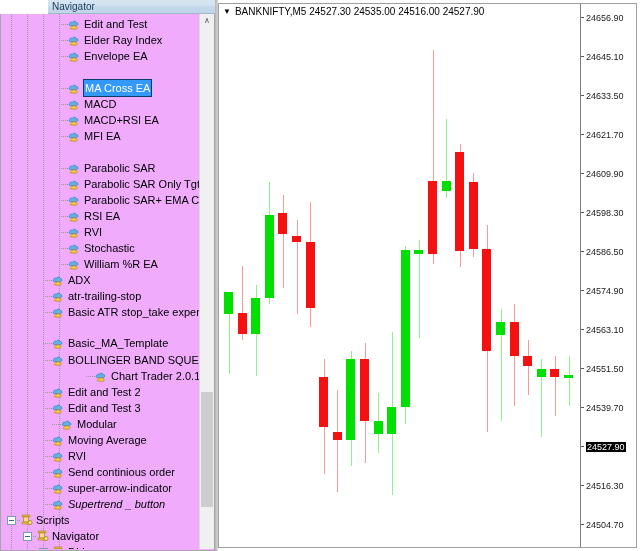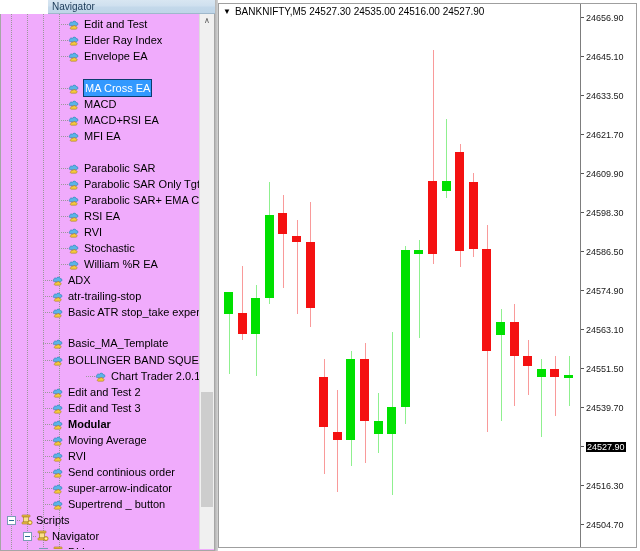--- a/index.html
+++ b/index.html
@@ -318,21 +318,21 @@
             <div class="stub" style="left: 42px; width: 10px;"></div>
             <span class="ico" style="left: 51px;">
               <svg width="13" height="12" viewBox="0 0 13 12">
                 <path d="M2.2 7.6 C1.0 7.6 0.7 6.3 1.7 5.8 C1.5 4.3 3.3 3.4 4.4 4.4 C5.0 2.6 7.8 2.7 8.2 4.6 C9.7 4.4 10.6 6.0 9.6 6.9 C9.2 7.4 8.6 7.6 8.0 7.6 Z" fill="#5bb4e8" stroke="#2573a8" stroke-width=".55"></path>
                 <path d="M3.3 11.2 C2.2 11.2 1.9 10.1 2.8 9.6 C2.7 8.5 4.0 7.8 4.9 8.5 C5.4 7.2 7.5 7.3 7.8 8.7 C9.0 8.6 9.7 9.8 8.9 10.5 C8.6 10.9 8.1 11.2 7.6 11.2 Z" fill="#f5c93d" stroke="#9a7516" stroke-width=".55"></path>
                 <path d="M1.6 6.6 L5.2 6.6 L5.2 9.0 L1.6 9.0 Z" fill="none"></path>
               </svg>
             </span>
             <span class="lbl" style="left: 67px;">Edit and Test 3</span>
           </div>
-          <div class="row" style="position: absolute; left: 0px; top: 402px; width: 180px; font-weight: bold;">
+          <div class="row" style="position: absolute; left: 9px; top: 402px; width: 180px;">
             <div class="stub" style="left: 42px; width: 10px;"></div>
             <span class="ico" style="left: 51px;">
               <svg width="13" height="12" viewBox="0 0 13 12">
                 <path d="M2.2 7.6 C1.0 7.6 0.7 6.3 1.7 5.8 C1.5 4.3 3.3 3.4 4.4 4.4 C5.0 2.6 7.8 2.7 8.2 4.6 C9.7 4.4 10.6 6.0 9.6 6.9 C9.2 7.4 8.6 7.6 8.0 7.6 Z" fill="#5bb4e8" stroke="#2573a8" stroke-width=".55"></path>
                 <path d="M3.3 11.2 C2.2 11.2 1.9 10.1 2.8 9.6 C2.7 8.5 4.0 7.8 4.9 8.5 C5.4 7.2 7.5 7.3 7.8 8.7 C9.0 8.6 9.7 9.8 8.9 10.5 C8.6 10.9 8.1 11.2 7.6 11.2 Z" fill="#f5c93d" stroke="#9a7516" stroke-width=".55"></path>
                 <path d="M1.6 6.6 L5.2 6.6 L5.2 9.0 L1.6 9.0 Z" fill="none"></path>
               </svg>
             </span>
             <span class="lbl" style="left: 67px;">Modular</span>
           </div>
@@ -382,21 +382,21 @@
           </div>
           <div class="row" style="position: absolute; left: 0px; top: 482px; width: 198px;">
             <div class="stub" style="left: 42px; width: 10px;"></div>
             <span class="ico" style="left: 51px;">
               <svg width="13" height="12" viewBox="0 0 13 12">
                 <path d="M2.2 7.6 C1.0 7.6 0.7 6.3 1.7 5.8 C1.5 4.3 3.3 3.4 4.4 4.4 C5.0 2.6 7.8 2.7 8.2 4.6 C9.7 4.4 10.6 6.0 9.6 6.9 C9.2 7.4 8.6 7.6 8.0 7.6 Z" fill="#5bb4e8" stroke="#2573a8" stroke-width=".55"></path>
                 <path d="M3.3 11.2 C2.2 11.2 1.9 10.1 2.8 9.6 C2.7 8.5 4.0 7.8 4.9 8.5 C5.4 7.2 7.5 7.3 7.8 8.7 C9.0 8.6 9.7 9.8 8.9 10.5 C8.6 10.9 8.1 11.2 7.6 11.2 Z" fill="#f5c93d" stroke="#9a7516" stroke-width=".55"></path>
                 <path d="M1.6 6.6 L5.2 6.6 L5.2 9.0 L1.6 9.0 Z" fill="none"></path>
               </svg>
             </span>
-            <span class="lbl" style="left: 67px;">Supertrend _ button</span>
+            <span class="lbl" style="left: 67px; font-style: italic;">Supertrend _ button</span>
           </div>
           <div class="row" style="position: absolute; left: 0px; top: 498px; width: 198px;">
             <div class="stub" style="left: 10px; width: 10px;"></div>
             <div class="pm" style="left: 6px;"></div>
             <span class="ico" style="left: 19px;">
               <svg width="13" height="12" viewBox="0 0 13 12">
                 <rect x="2" y="1" width="8" height="2" rx="0.6" fill="#f2c14a" stroke="#9a7516" stroke-width=".6"></rect>
                 <rect x="3.4" y="3" width="5.2" height="5" fill="#fbe08a" stroke="#9a7516" stroke-width=".6"></rect>
                 <rect x="2" y="8" width="8" height="2" rx="0.6" fill="#f2c14a" stroke="#9a7516" stroke-width=".6"></rect>
                 <circle cx="10" cy="8.6" r="2.1" fill="#ffd84d" stroke="#8a6a13" stroke-width=".6"></circle>

